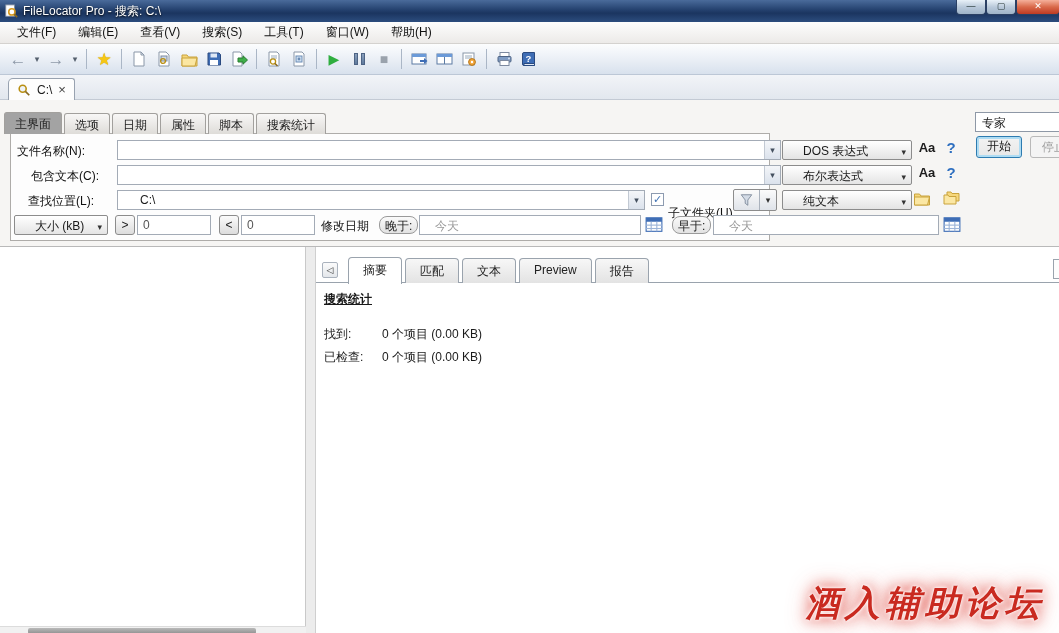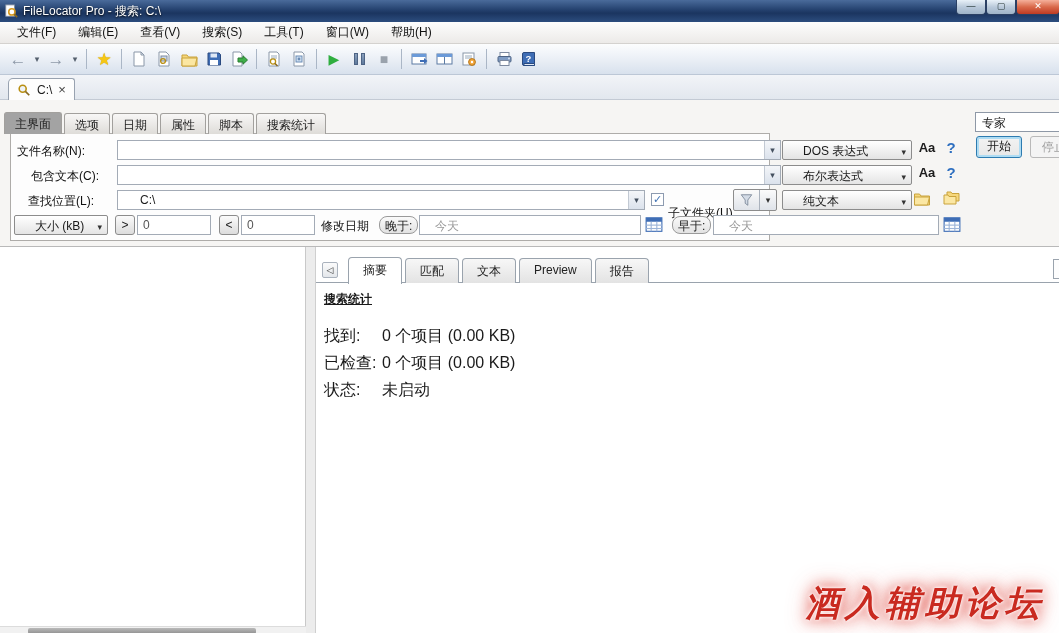--- a/index.html
+++ b/index.html
@@ -100,21 +100,21 @@
   .navbtn { position:absolute; left:6px; top:7px; width:16px; height:16px; border:1px solid #aab2bd; border-radius:2px;
     background:linear-gradient(180deg,#fbfbfb,#e4e7eb); font-size:9px; text-align:center; line-height:14px; color:#333; }
   #rtabs { position:absolute; left:32px; top:2px; display:flex; }
   .rtab { height:25px; margin-top:1px; padding:4px 14px 0; border:1px solid #9aa3ad; border-bottom:none;
     background:linear-gradient(180deg,#f7f7f7,#e3e3e3); border-radius:4px 4px 0 0; margin-right:3px; color:#222; }
   .rtab.active { height:27px; margin-top:0; background:#fff; position:relative; z-index:2; }
   #tabsliver { position:absolute; right:-3px; top:4px; width:9px; height:20px; border:1px solid #9aa3ad; background:#fdfdfd; }
 
   #summary { position:absolute; left:8px; top:44px; }
   #sumtitle { font-weight:bold; text-decoration:underline; font-size:12px; margin-bottom:18px; }
-  .sumrow { display:flex; margin-bottom:6px; font-size:16px; }
+  .sumrow { display:flex; margin-bottom:6px; font-size:12px;justify-content:center; }
   .sumrow .sl { width:58px; }
 
   
   #watermark { position:absolute; right:14px; top:580px; font-size:35px; font-weight:bold; font-style:italic;
     letter-spacing:5px; color:#c92a20;
     text-shadow:0 0 2px #fff,0 0 4px #fff,0 0 6px #ffdcdc,0 0 14px rgba(222,60,50,.95),0 0 22px rgba(222,60,50,.7); }
 </style>
 </head>
 <body>
 
@@ -407,21 +407,17 @@
     <div id="summary">
       <div id="sumtitle">搜索统计</div>
       <div class="sumrow">
         <span class="sl">找到:</span>
         <span>0 个项目 (0.00 KB)</span>
       </div>
       <div class="sumrow">
         <span class="sl">已检查:</span>
         <span>0 个项目 (0.00 KB)</span>
       </div>
-      <div class="sumrow">
-        <span class="sl">状态:</span>
-        <span>未启动</span>
-      </div>
     </div>
   </div>
 </div>
 
 <div id="watermark">酒入辅助论坛</div>
 
 </body></html>

